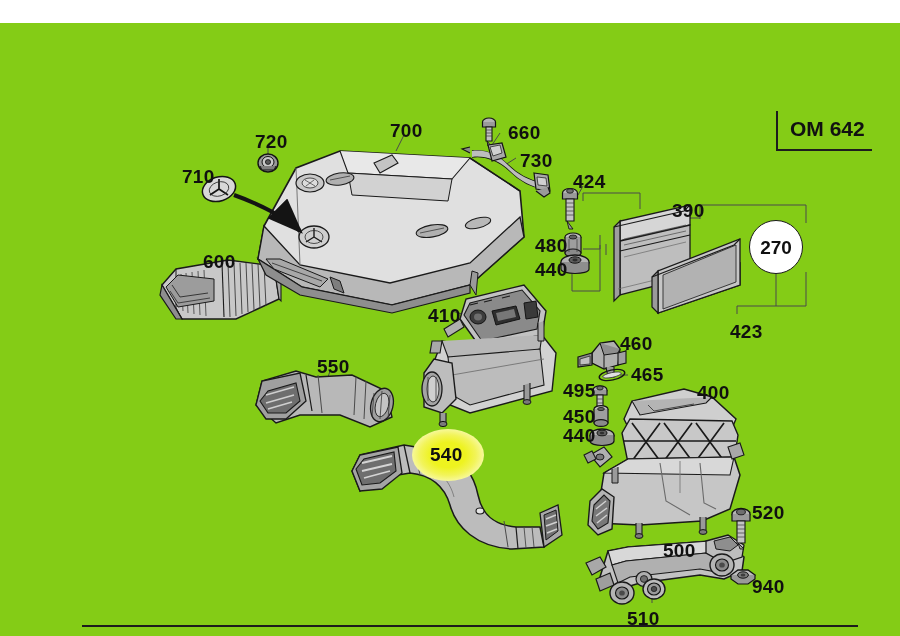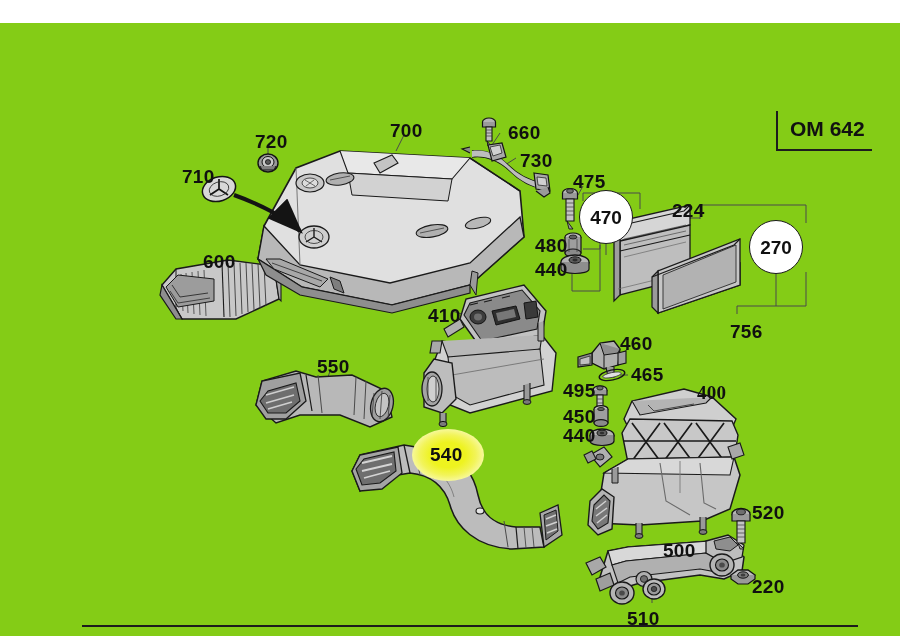--- a/index.html
+++ b/index.html
@@ -476,41 +476,40 @@
 
   </svg>
 
   <div id="highlight-540"></div>
 
   <div class="lbl" style="left:255px; top:108px;">720</div>
   <div class="lbl" style="left:390px; top:97px;">700</div>
   <div class="lbl" style="left:508px; top:99px;">660</div>
   <div class="lbl" style="left:520px; top:127px;">730</div>
   <div class="lbl" style="left:182px; top:143px;">710</div>
-  <div class="lbl" style="left:573px; top:148px;">475</div>
-  <div class="lbl" style="left:672px; top:177px;">224</div>
+  <div class="lbl" style="left:573px; top:148px;">424</div>
+  <div class="lbl" style="left:672px; top:177px;">390</div>
   <div class="lbl" style="left:535px; top:212px;">480</div>
   <div class="lbl" style="left:535px; top:236px;">440</div>
   <div class="lbl" style="left:203px; top:228px;">600</div>
-  <div class="lbl" style="left:730px; top:298px;">756</div>
+  <div class="lbl" style="left:730px; top:298px;">423</div>
   <div class="lbl" style="left:428px; top:282px;">410</div>
   <div class="lbl" style="left:620px; top:310px;">460</div>
   <div class="lbl" style="left:317px; top:333px;">550</div>
   <div class="lbl" style="left:631px; top:341px;">465</div>
-  <div class="lbl" style="left:697px; top:359px;font-family:Liberation Serif, serif;">400</div>
+  <div class="lbl" style="left:697px; top:359px;">400</div>
   <div class="lbl" style="left:563px; top:357px;">495</div>
   <div class="lbl" style="left:563px; top:383px;">450</div>
   <div class="lbl" style="left:563px; top:402px;">440</div>
   <div class="lbl" style="left:430px; top:421px;">540</div>
   <div class="lbl" style="left:752px; top:479px;">520</div>
   <div class="lbl" style="left:663px; top:517px;">500</div>
-  <div class="lbl" style="left:752px; top:553px;">220</div>
+  <div class="lbl" style="left:752px; top:553px;">940</div>
   <div class="lbl" style="left:627px; top:585px;">510</div>
 
-  <div class="lbl-circ" style="left:579px; top:167px;">470</div>
   <div class="lbl-circ" style="left:749px; top:197px;">270</div>
 
   <div id="om-box">
     <div id="om-label">OM 642</div>
   </div>
 
   <div id="bottom-rule"></div>
 
 </div>
 

